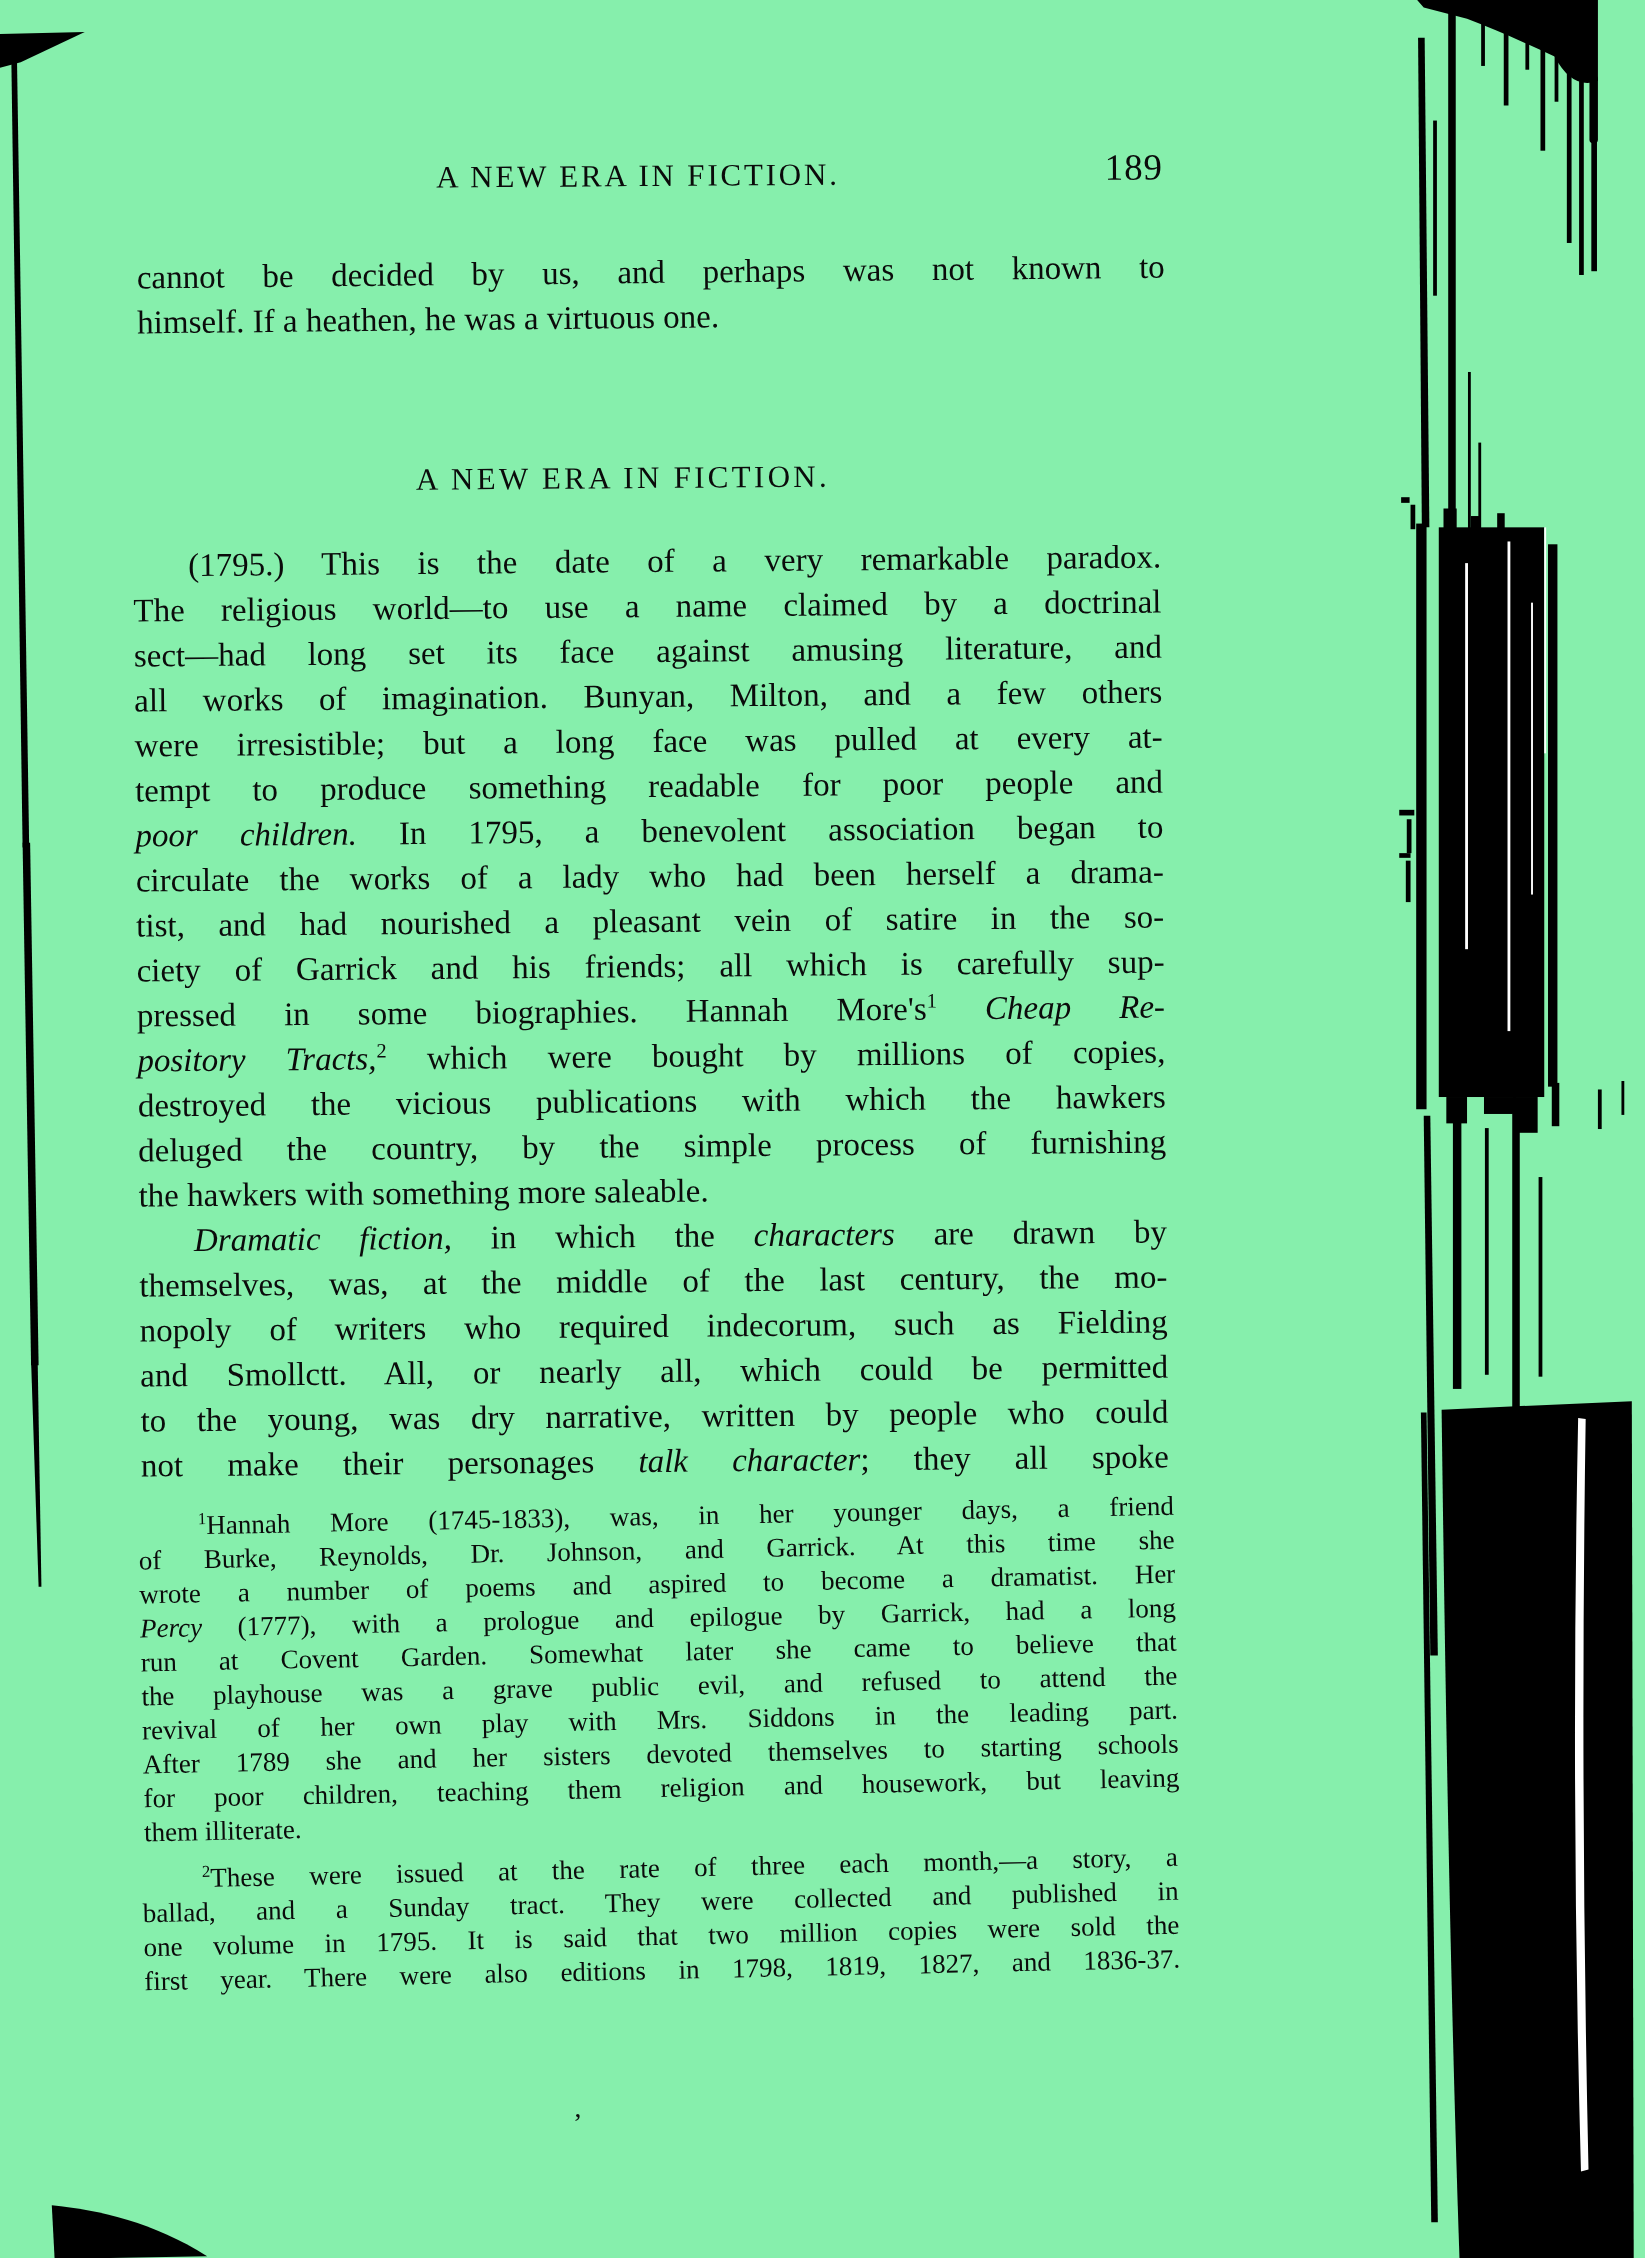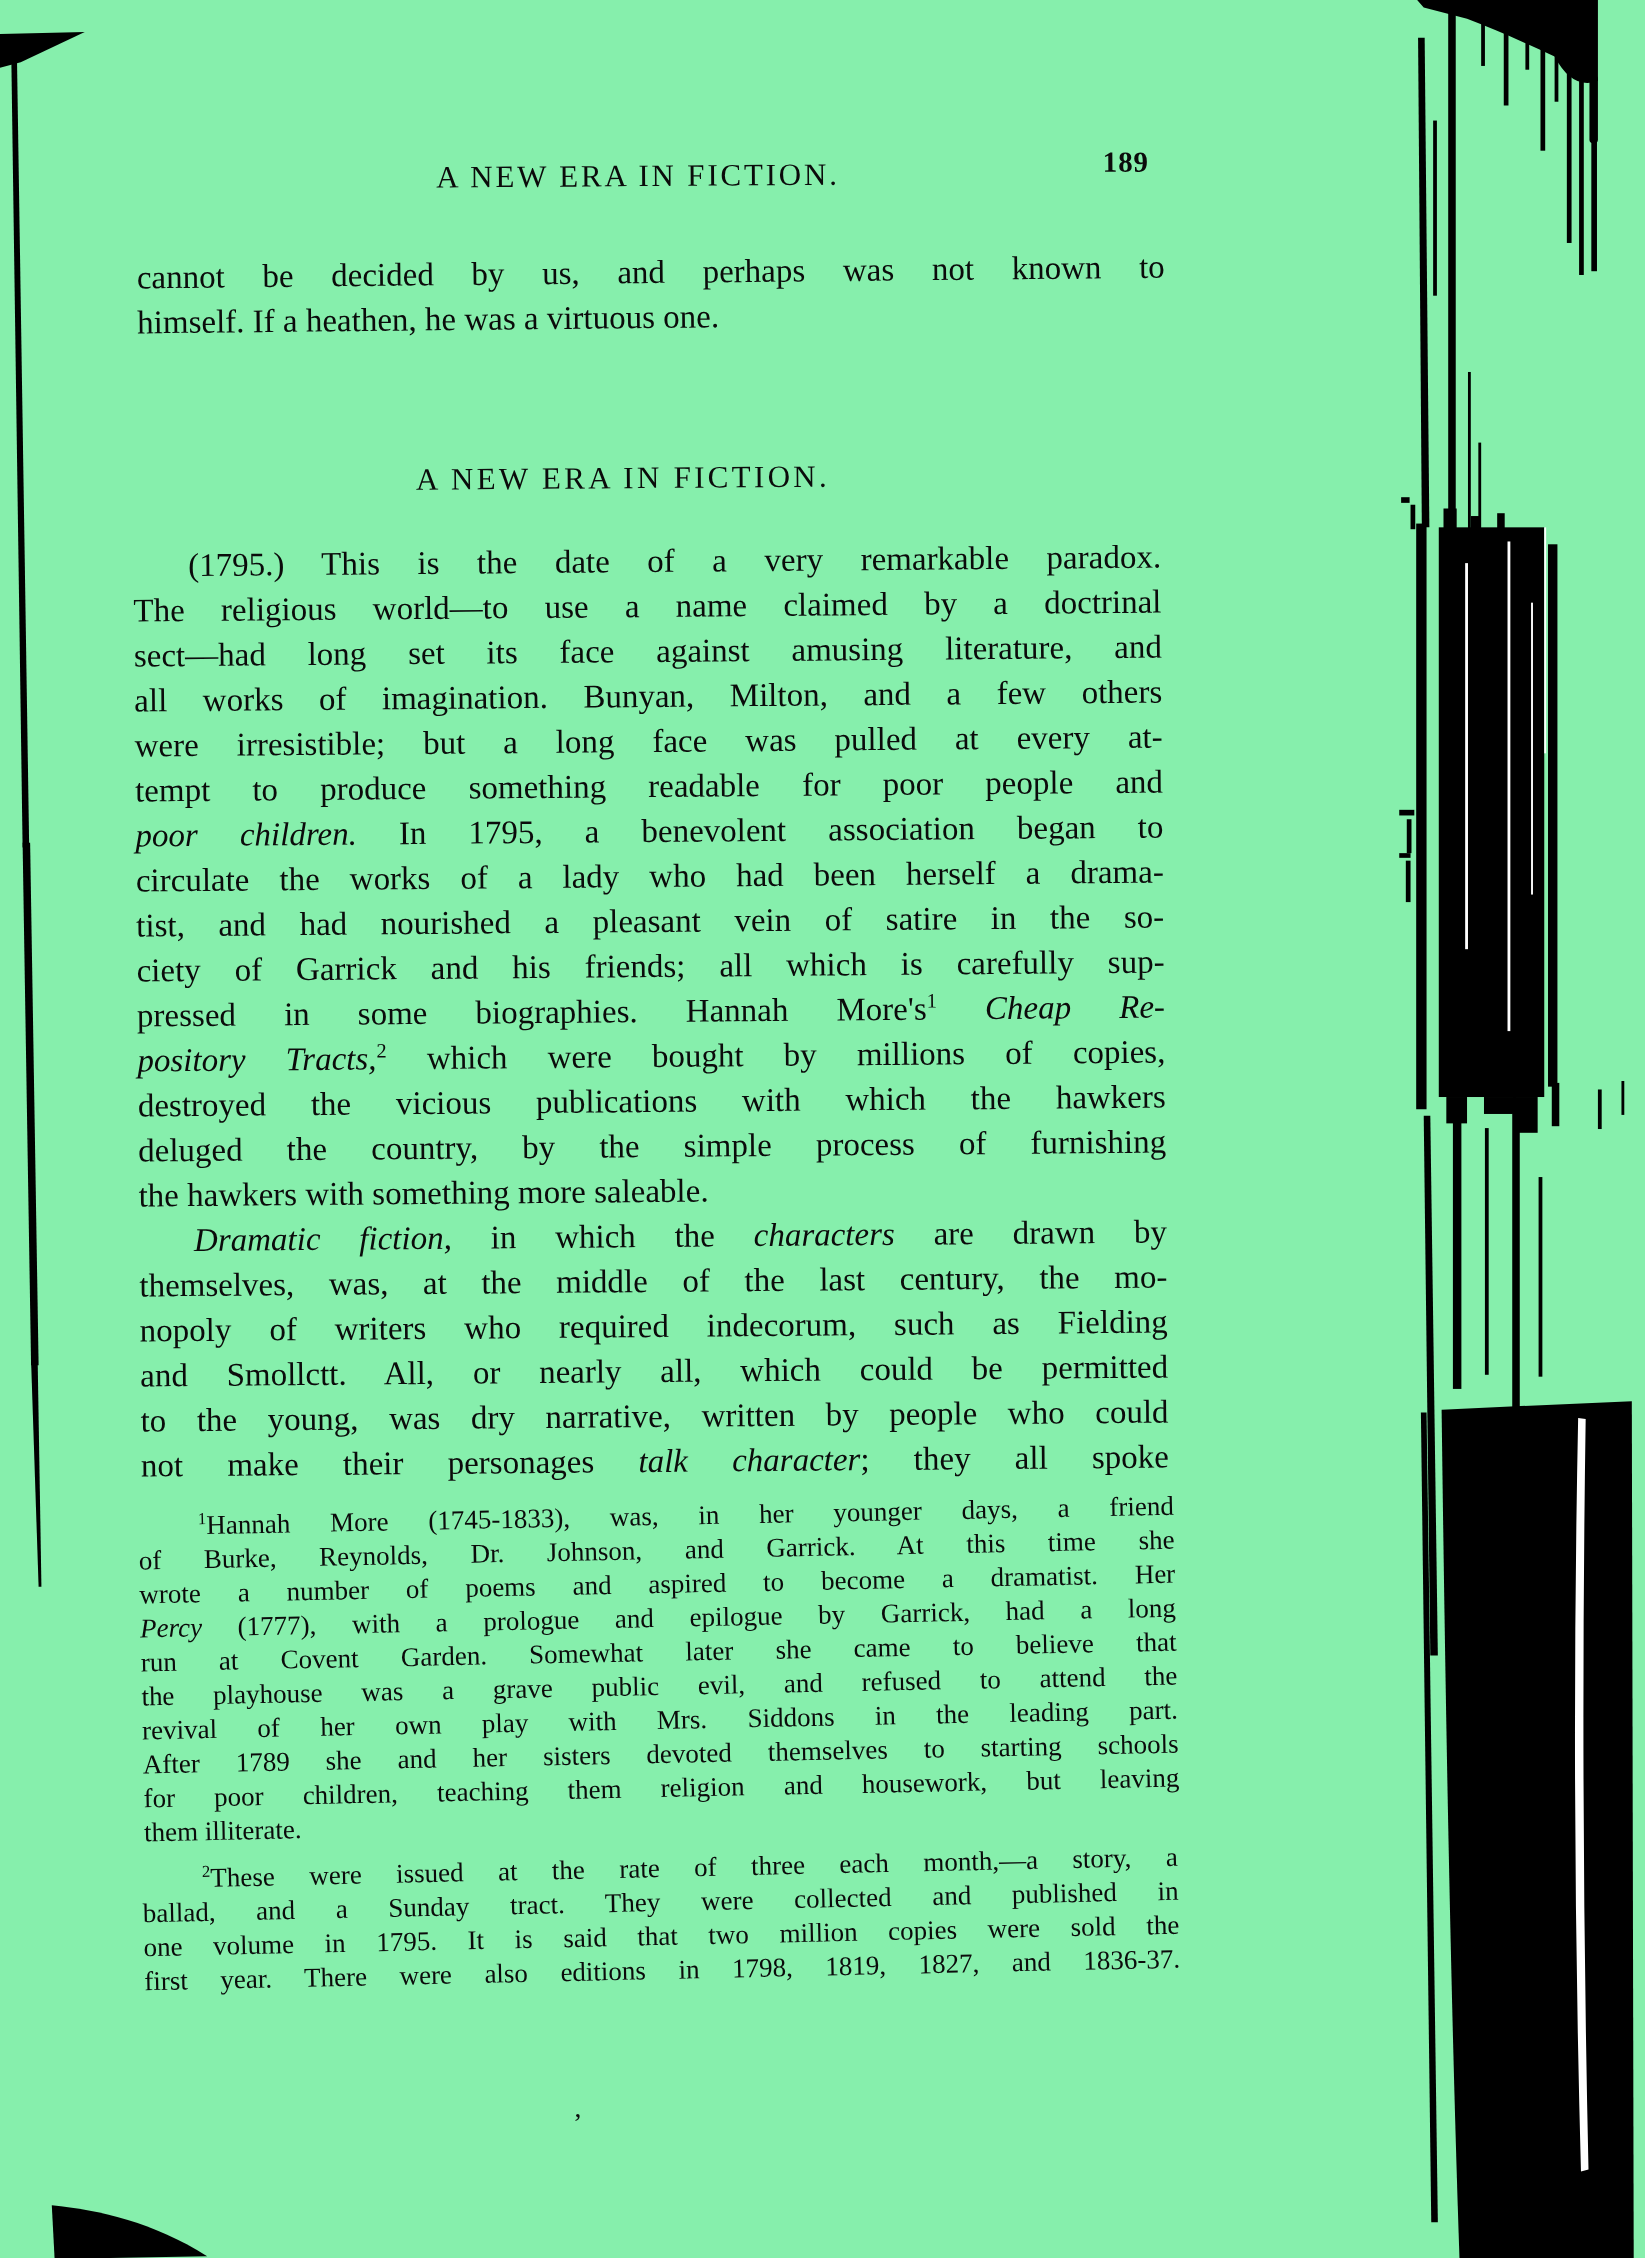--- a/index.html
+++ b/index.html
@@ -7,21 +7,21 @@
     position:relative;
     width:1645px;height:2259px;
     background:#86efac;
     overflow:hidden;
     color:#0b0b0b;
     font-family:"Liberation Serif","DejaVu Serif",serif;
   }
   
   .header{position:absolute;left:137px;top:158px;width:1028px;height:49px;transform:rotate(-0.4deg);}
   .running-title{position:absolute;left:0;right:0;top:0;text-align:center;font-size:31px;letter-spacing:2.8px;transform:translateX(-13px);}
-  .page-number{position:absolute;right:16px;top:-9.4px;font-size:29px;letter-spacing:0.9px;font-weight:bold;}
+  .page-number{position:absolute;right:2px;top:-9.4px;font-size:37px;letter-spacing:0.9px;}
 
   .intro{position:absolute;left:137px;top:250px;width:1028px;transform:rotate(-0.6deg);}
   .section-heading{position:absolute;left:137px;top:460px;width:1028px;text-align:center;font-size:31px;letter-spacing:3.3px;transform:rotate(-0.45deg) translateX(-28px);}
   .bodytext{position:absolute;left:137px;top:539px;width:1028px;transform:rotate(-0.5deg);}
   .fn1{position:absolute;left:141px;top:1499px;width:1036px;transform:rotate(-1.15deg);}
   .fn2{position:absolute;left:143px;top:1851px;width:1036px;transform:rotate(-1.25deg);}
 
   .line{
     text-align:justify;
     text-align-last:justify;

